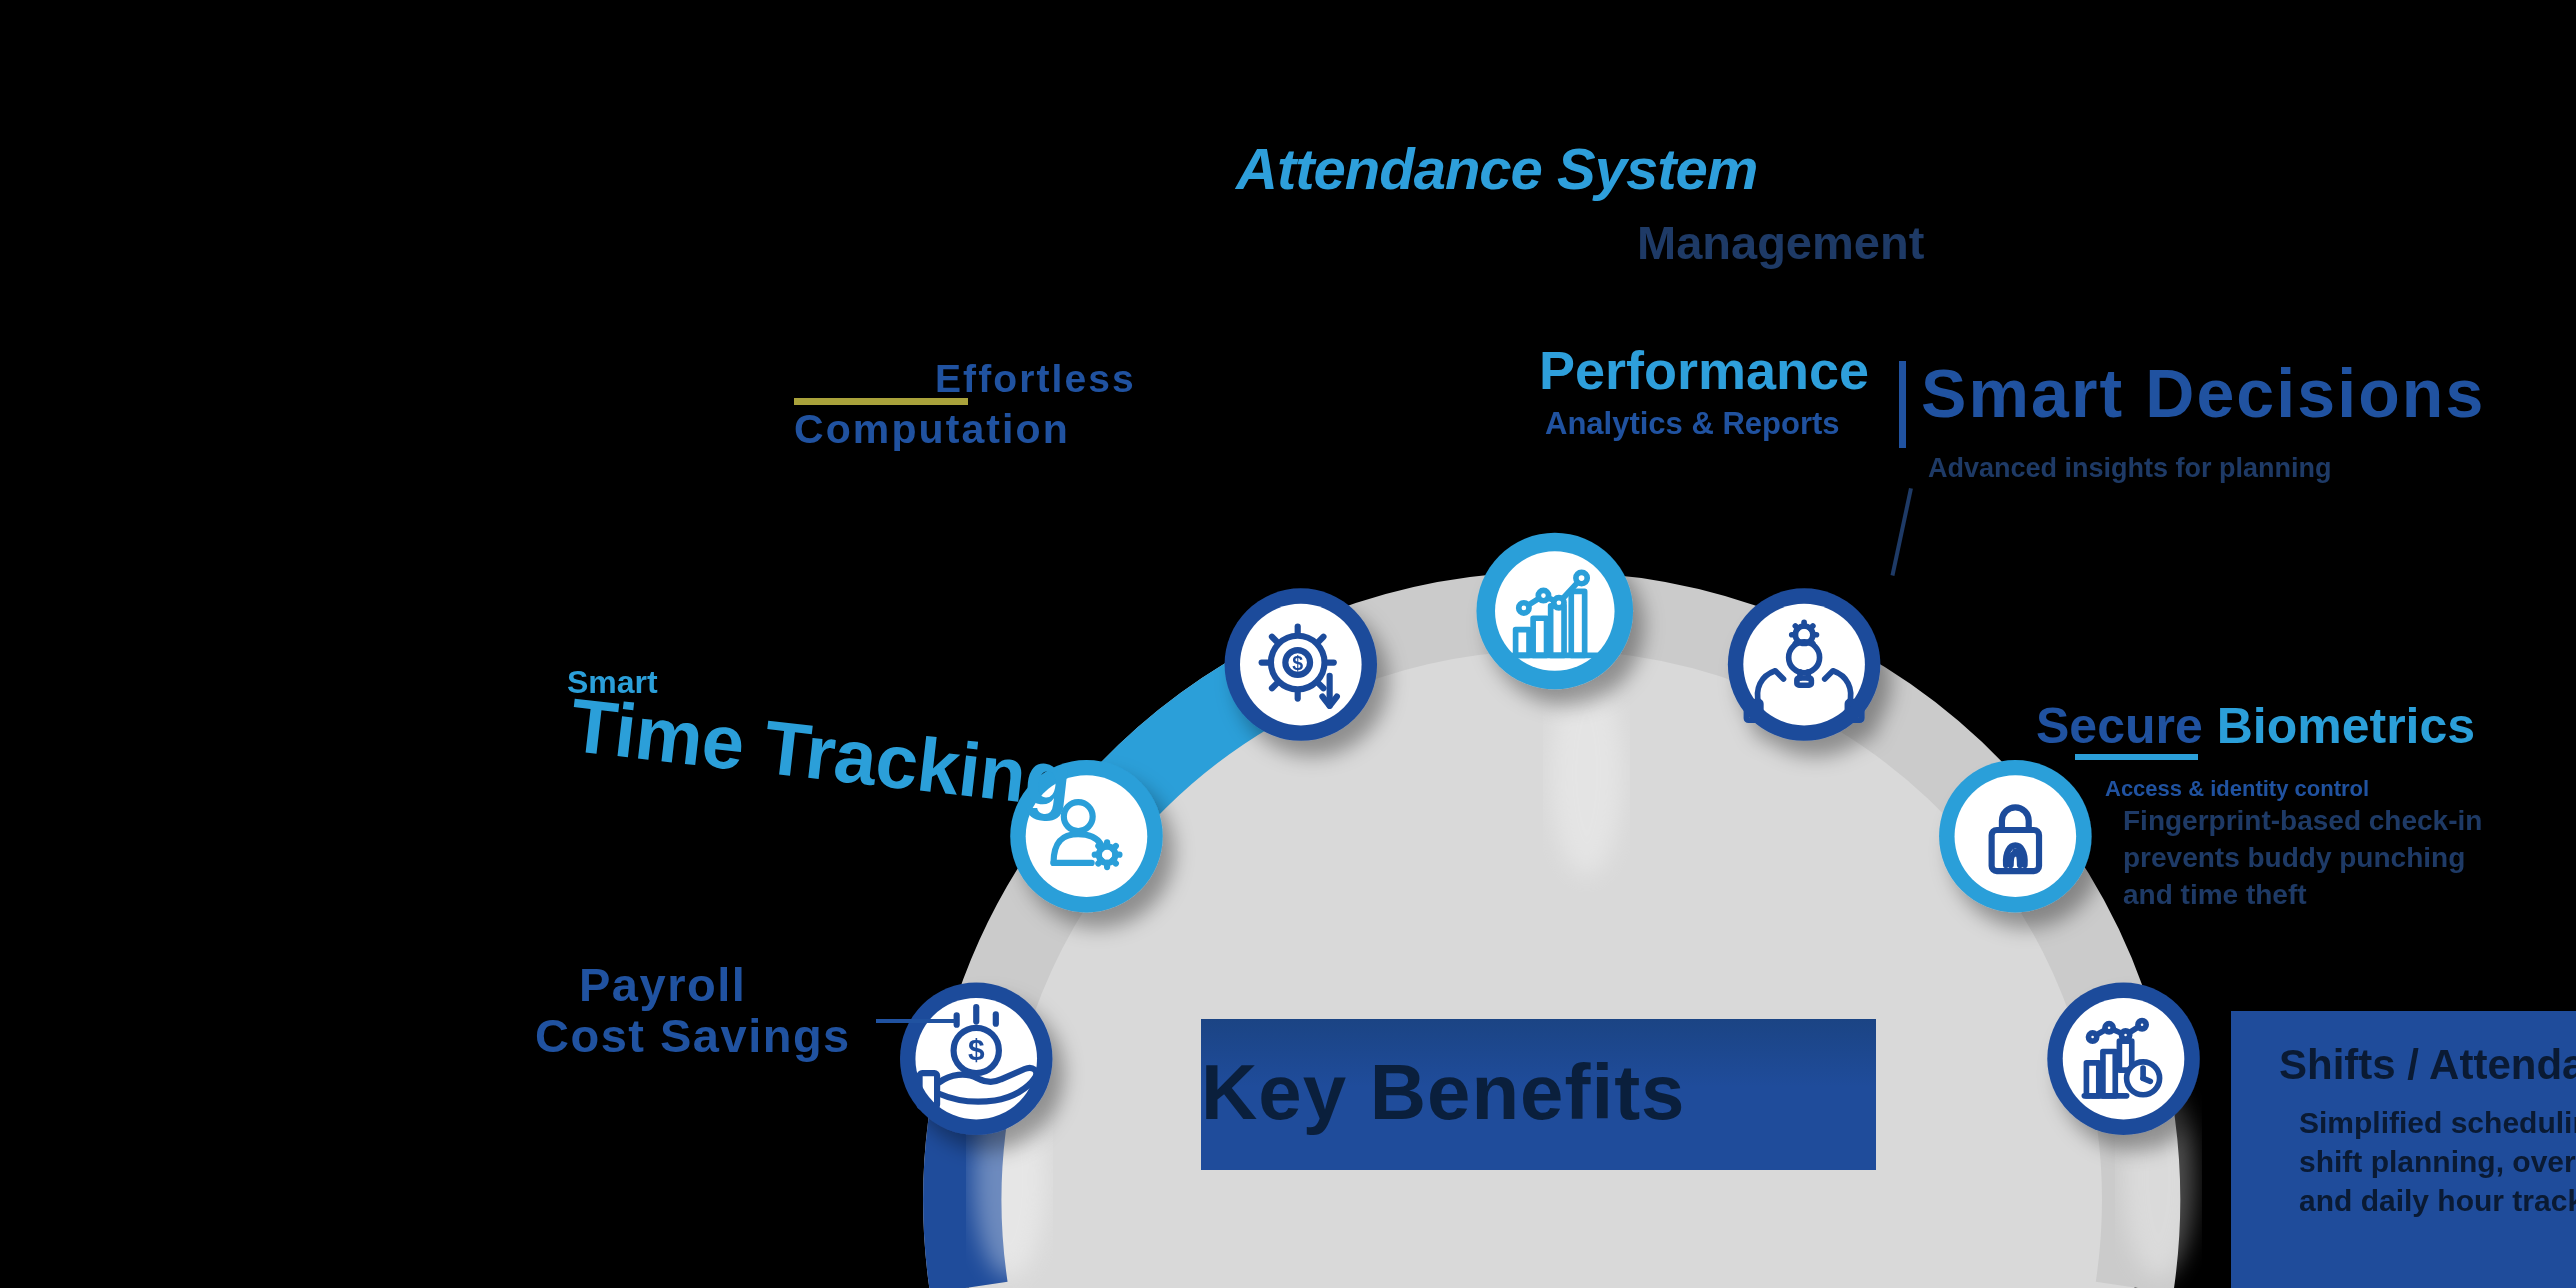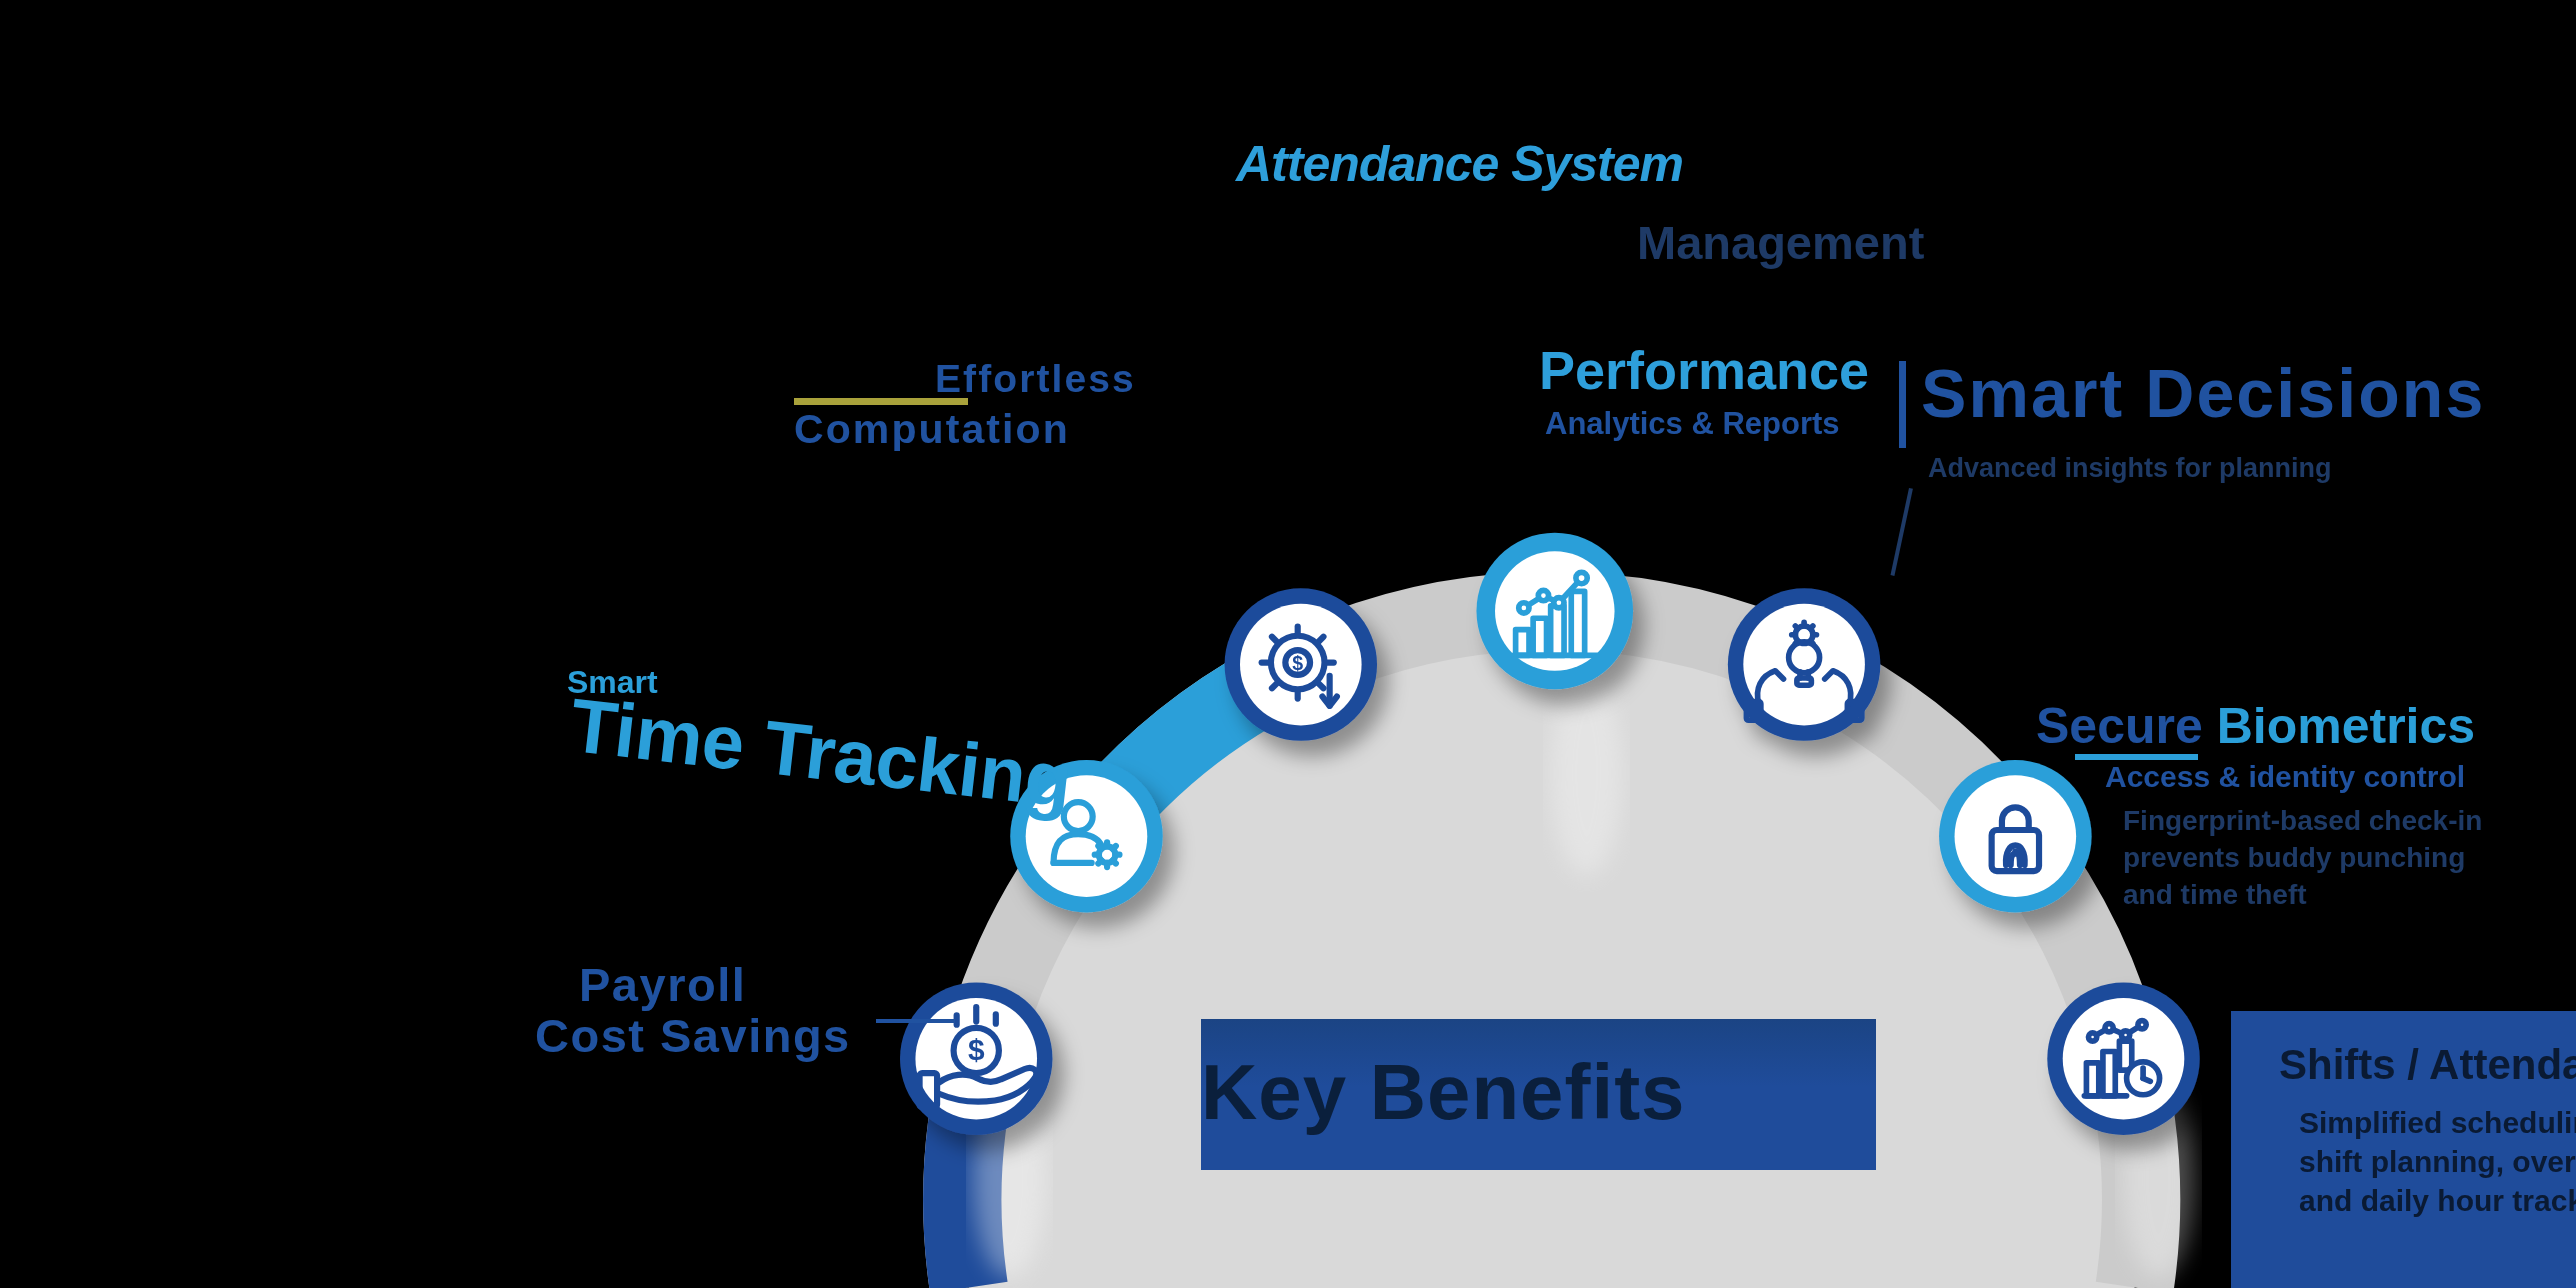--- a/index.html
+++ b/index.html
@@ -176,21 +176,21 @@
         <circle cx="36" cy="-66" r="8" fill="#FFFFFF"></circle>
         <circle cx="38" cy="38" r="32" fill="#FFFFFF"></circle>
         <line x1="38" y1="38" x2="38" y2="18"></line>
         <line x1="38" y1="38" x2="52" y2="44"></line>
       </g>
     </g>
   </svg>
 
   <div class="layer2">
 
-    <div class="txt" style="left:1236px;top:135px;font-size:50px;font-style:italic;font-weight:800;
+    <div class="txt" style="left:1236px;top:135px;font-size:58px;font-style:italic;font-weight:800;
                 color:#2E9FDB;letter-spacing:-1px;">Attendance System</div>
     <div class="txt" style="left:1637px;top:215px;font-size:47px;color:#1E3A66;">Management</div>
 
     <div class="txt" style="left:935px;top:357px;font-size:39px;color:#2052A0;letter-spacing:2.1px;">Effortless</div>
     <div class="dash" style="left:794px;top:398px;width:174px;height:7.2px;"></div>
     <div class="txt" style="left:794px;top:406px;font-size:41px;color:#2052A0;letter-spacing:2.1px;text-align:right;">Computation</div>
 
     <div class="txt" style="left:1539px;top:339px;font-size:54px;color:#2E9FDB;">Performance</div>
     <div class="txt" style="left:1545px;top:406px;font-size:31px;color:#2052A0;">Analytics &amp; Reports</div>
 
@@ -200,21 +200,21 @@
     <div class="conn-navy" style="left:1909px;top:488px;width:3.6px;height:89px;transform:rotate(12deg);transform-origin:top left;"></div>
 
     <div class="txt" style="left:567px;top:664px;font-size:32px;color:#2B9FD9;">Smart</div>
     <div class="txt" style="left:576px;top:681px;font-size:76px;color:#2B9FD9;
                 transform:rotate(6.5deg);transform-origin:left top;letter-spacing:-0.5px;">Time Tracking</div>
 
     <div class="txt" style="left:2036px;top:697px;font-size:50px;">
       <span style="color:#2052A0;">Secure </span><span style="color:#2B9FD9;">Biometrics</span>
     </div>
     <div class="underline-lb" style="left:2075px;top:754px;width:123px;height:6.2px;"></div>
-    <div class="txt" style="left:2105px;top:760px;font-size:30px;color:#2052A0;text-align:center;">Access &amp; identity control</div>
+    <div class="txt" style="left:2105px;top:776px;font-size:22px;color:#2052A0;text-align:center;">Access &amp; identity control</div>
     <div class="desc-navy" style="left:2123px;top:802px;">
       <div>Fingerprint-based check-in</div>
       <div>prevents buddy punching</div>
       <div>and time theft</div>
     </div>
 
     <div class="txt" style="left:579px;top:957px;font-size:47px;color:#2052A0;letter-spacing:1.5px;">Payroll</div>
     <div class="txt" style="left:535px;top:1008px;font-size:47px;color:#2052A0;letter-spacing:1.5px;">Cost Savings</div>
     <div class="conn" style="left:876px;top:1019px;width:79px;height:4.1px;"></div>
 

